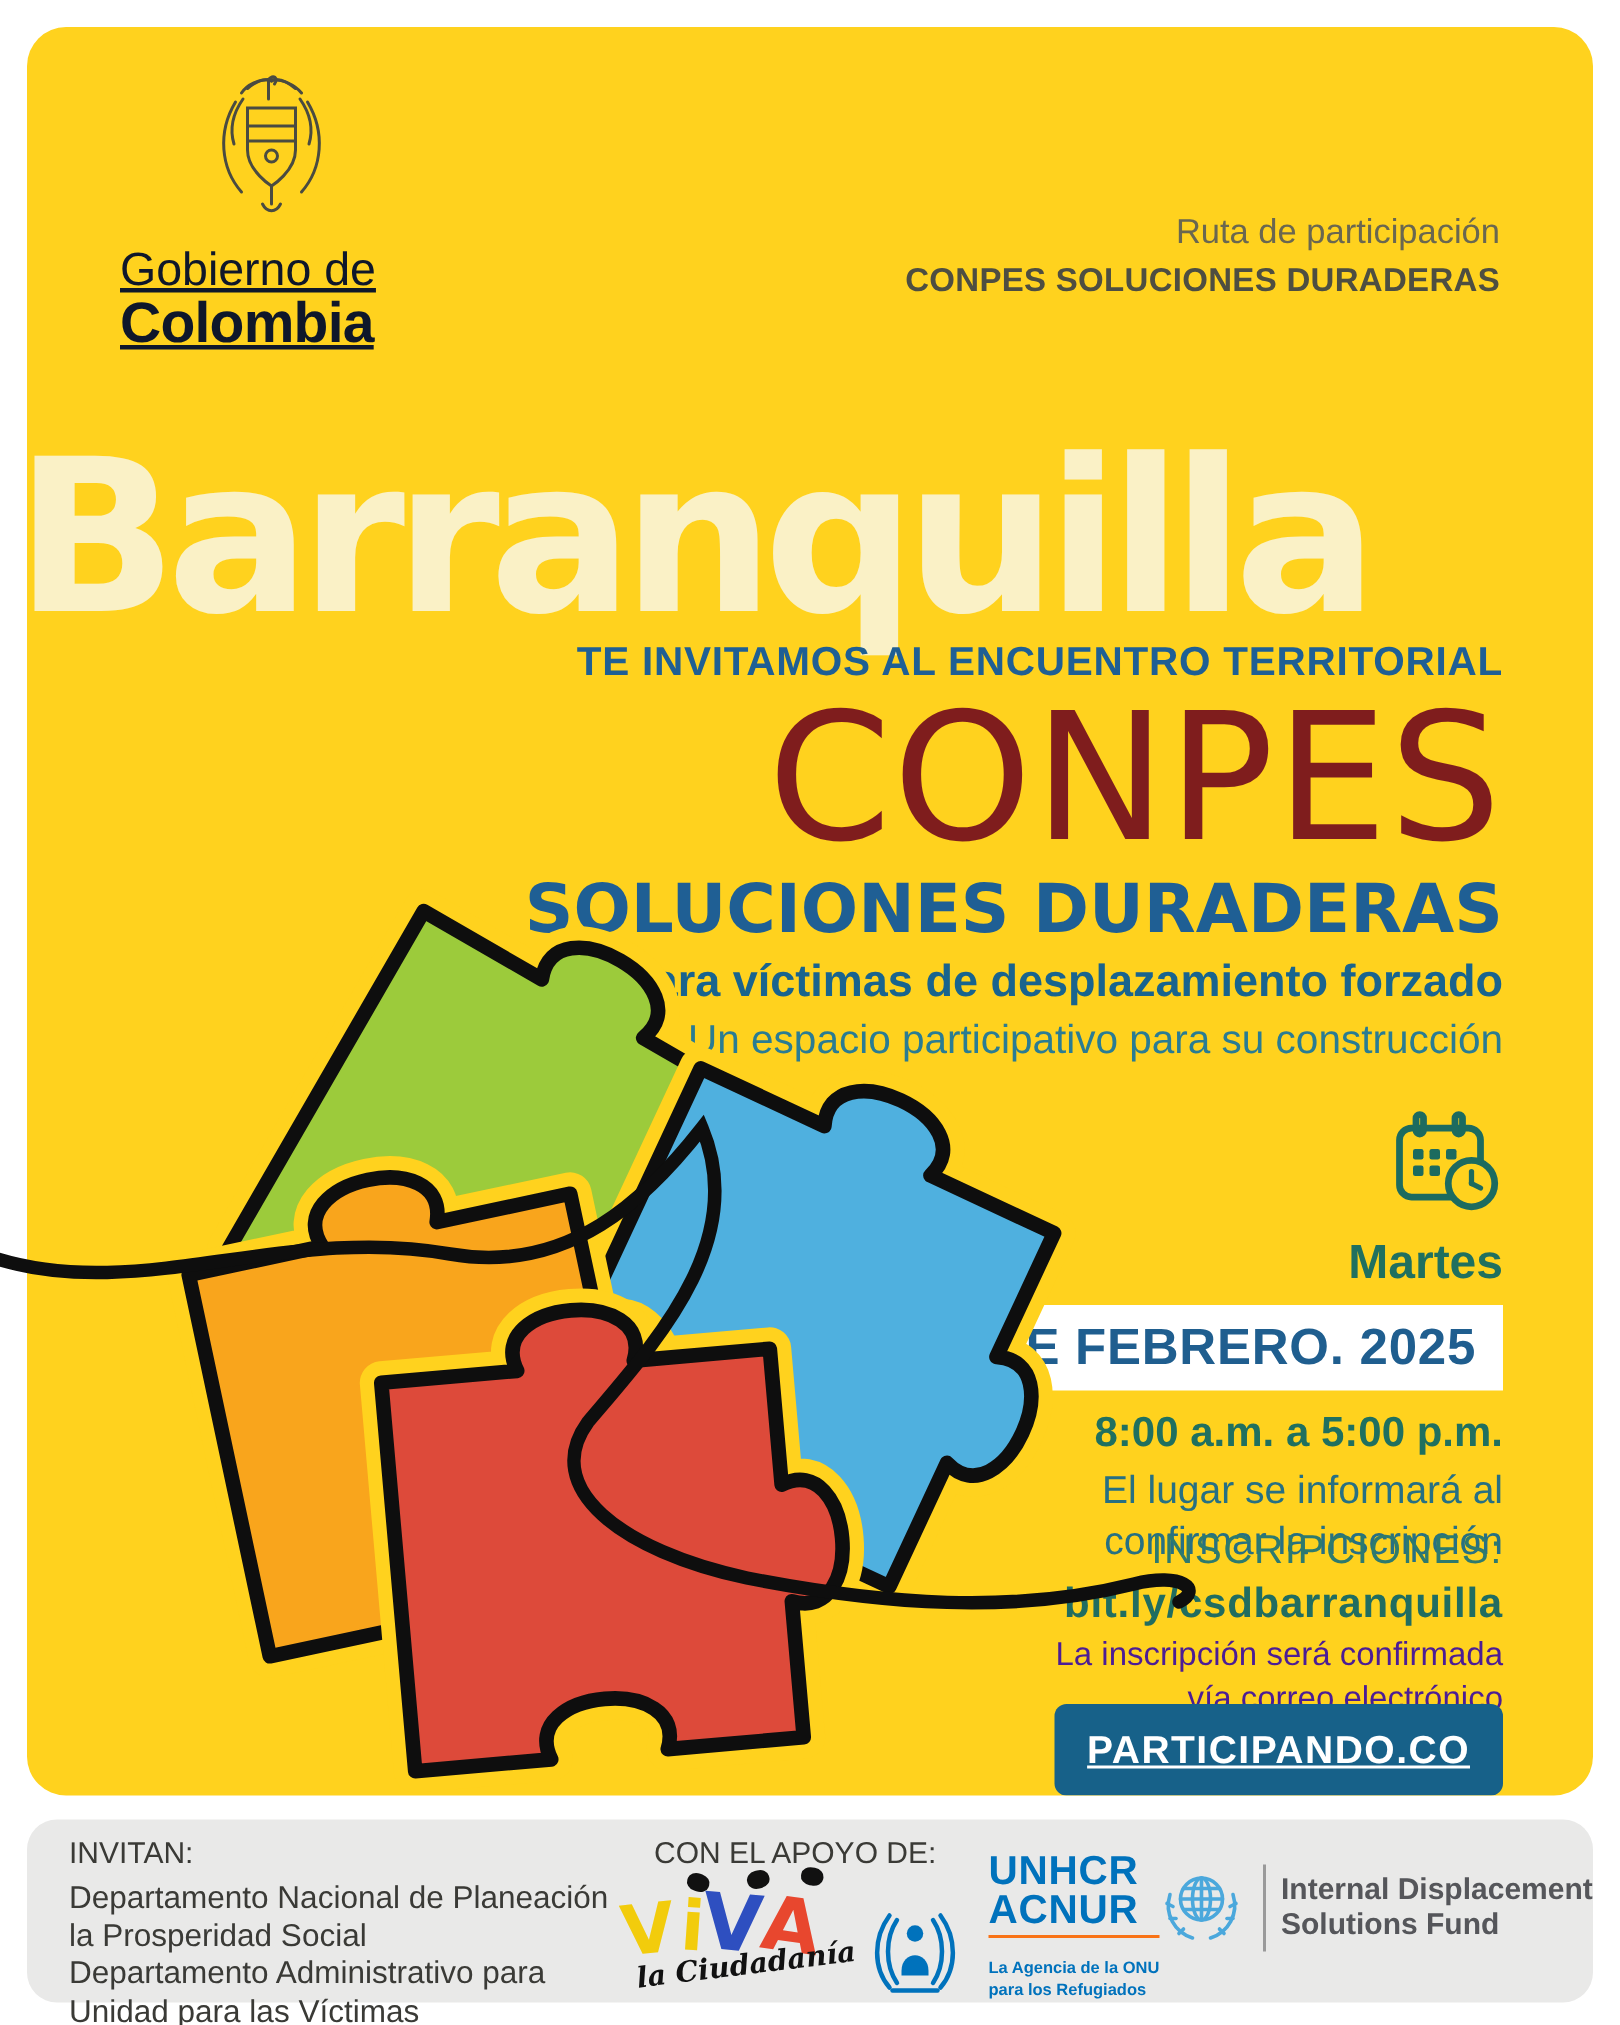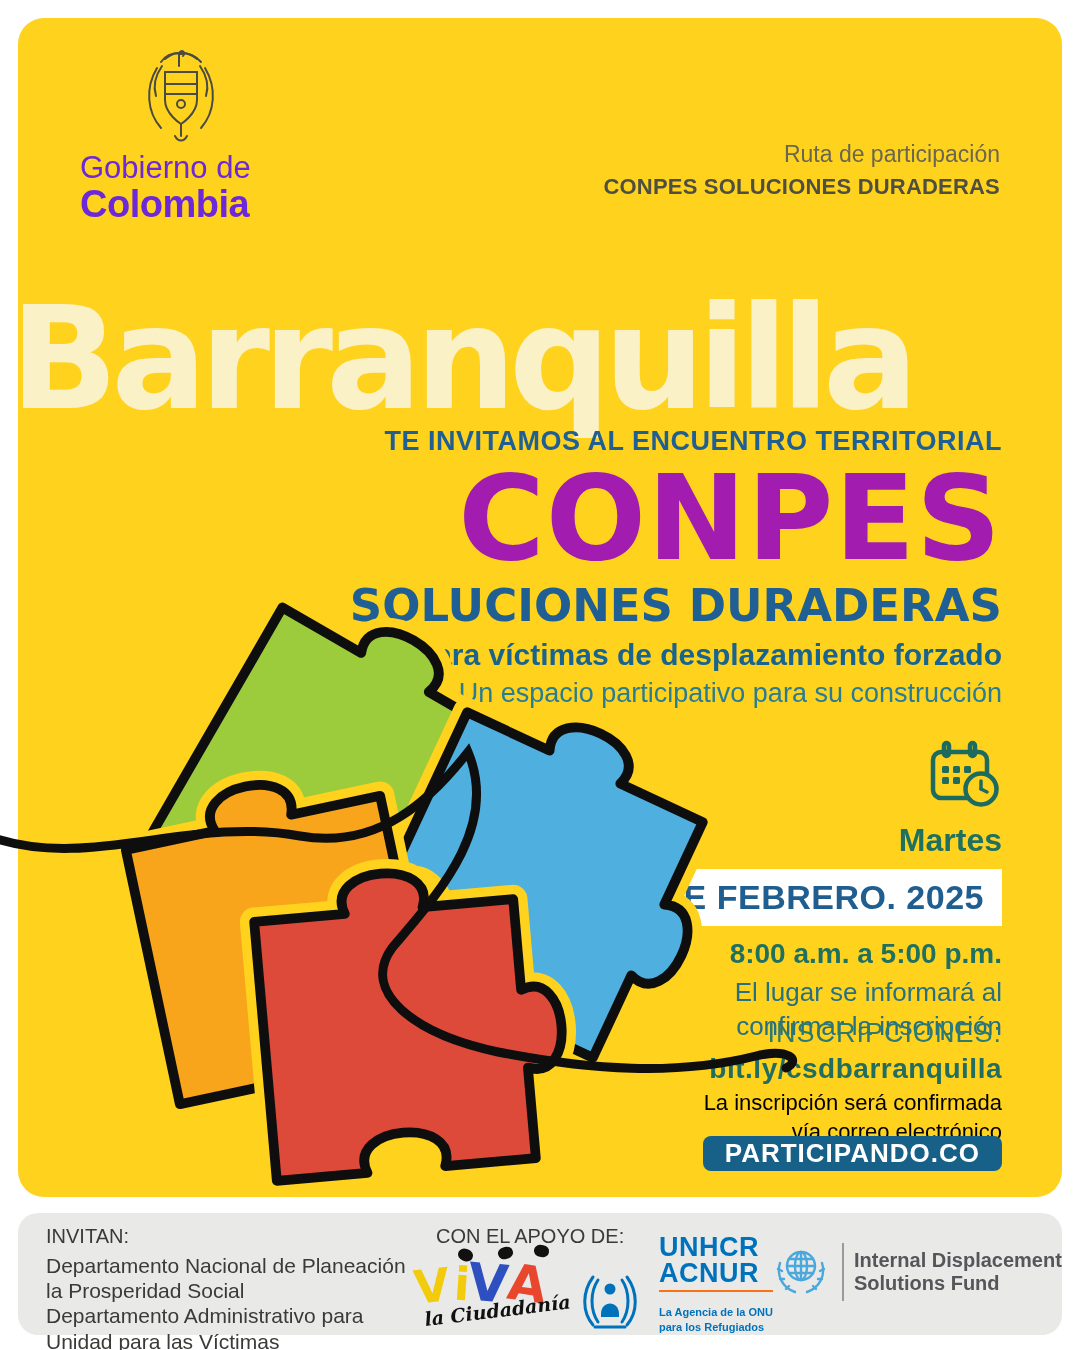--- a/index.html
+++ b/index.html
@@ -6,64 +6,64 @@
   body { background:#ffffff; font-family:"Liberation Sans", sans-serif; }
   .page { position:relative; width:1080px; height:1350px; background:#ffffff; overflow:hidden; }
 
   
   .card { position:absolute; left:18px; top:18px; width:1044px; height:1179px;
           background:#FFD21E; border-radius:26px; overflow:hidden; z-index:1; }
 
   
   .gov { position:absolute; left:62px; top:28px; width:250px; text-align:left; }
   .gov .crest { display:block; margin-left:55px; }
-  .gov-name { margin-top:4px; color:#6d28d9; line-height:1.05; }
+  .gov-name { margin-top:16px; color:#0f172a; line-height:1.05;text-decoration:underline; }
   .gov-name .l1 { font-size:31px; font-weight:400; }
   .gov-name .l2 { font-size:38px; font-weight:700; letter-spacing:-0.5px; }
 
   
   .route { position:absolute; right:62px; top:120px; text-align:right; line-height:1.45; }
   .route .r1 { color:#6A6750; font-size:23px; }
   .route .r2 { color:#4E4E41; font-size:22px; font-weight:700; letter-spacing:0.2px; }
 
   
   .watermark { position:absolute; left:-8px; top:258px; width:1100px;
                font-family:"DejaVu Sans", sans-serif; font-weight:700;
                font-size:142px; letter-spacing:-7px; color:#FAF1C6; white-space:nowrap; }
 
   
   .headline { position:absolute; right:60px; top:408px; text-align:right; z-index:3; }
   .kicker   { color:#1F5F94; font-size:27px; font-weight:700; letter-spacing:0.5px; }
-  .title    { font-family:"DejaVu Sans", sans-serif; color:#a21caf; font-size:118px;
-              font-weight:700; line-height:1.0; letter-spacing:1px; margin-top:2px; }
+  .title    { font-family:"DejaVu Sans", sans-serif; color:#7f1d1d; font-size:118px;
+              font-weight:400; line-height:1.0; letter-spacing:1px; margin-top:2px; }
   .subtitle { font-family:"DejaVu Sans", sans-serif; color:#1F5F94; font-size:45px;
               font-weight:700; letter-spacing:0px; margin-top:2px; }
   .audience { color:#19648E; font-size:30px; font-weight:700; margin-top:6px; }
   .tagline  { color:#2A7C93; font-size:27px; font-weight:400; margin-top:6px; }
 
   
   .event { position:absolute; right:60px; top:722px; text-align:right; z-index:3; }
   .event .day  { color:#20705F; font-size:32px; font-weight:700; margin-top:8px; }
   .date-box { display:inline-block; background:#ffffff; color:#1F5E8F; font-size:34px;
               font-weight:700; padding:9px 18px 9px 120px; margin-top:10px; letter-spacing:0.5px; }
   .event .time { color:#20705F; font-size:28px; font-weight:700; margin-top:12px; }
   .event .note { color:#277083; font-size:26px; line-height:1.3; margin-top:6px; }
 
   
   .inscriptions { position:absolute; right:60px; top:1000px; text-align:right; z-index:3; }
   .inscriptions .lab { color:#2E7A6E; font-size:27px; letter-spacing:1px; }
   .inscriptions .url { color:#216D60; font-size:28px; font-weight:700; letter-spacing:0.5px;
                        margin-top:4px; cursor:pointer; }
-  .inscriptions .nt  { color:#000000; font-size:22px; line-height:1.3; margin-top:4px; }
+  .inscriptions .nt  { color:#4c1d95; font-size:22px; line-height:1.3; margin-top:4px; }
 
   
   .cta { position:absolute; right:60px; top:1118px; background:#176189; color:#ffffff;
-         font-size:26px; font-weight:700; letter-spacing:1px; padding:2px 22px;
+         font-size:26px; font-weight:700; letter-spacing:1px; padding:15px 22px;
          border:none; border-radius:8px; cursor:pointer; z-index:3;
-         font-family:"Liberation Sans", sans-serif; }
+         font-family:"Liberation Sans", sans-serif;text-decoration:underline; }
 
   
   .illustration { position:absolute; left:0; top:540px; z-index:2; pointer-events:none; }
 
   
   .footer { position:absolute; left:18px; top:1213px; width:1044px; height:122px;
             background:#E9E9E8; border-radius:20px; z-index:4; }
   .invitan-label { position:absolute; left:28px; top:12px; font-size:20px; color:#3A3A36;text-align:center; }
   .invitan-lines { position:absolute; left:28px; top:40px; font-size:21px; color:#3A3A36; line-height:1.2; }
   .apoyo-label { position:absolute; left:390px; top:12px; font-size:20px; color:#3A3A36;margin-left:28px; }

